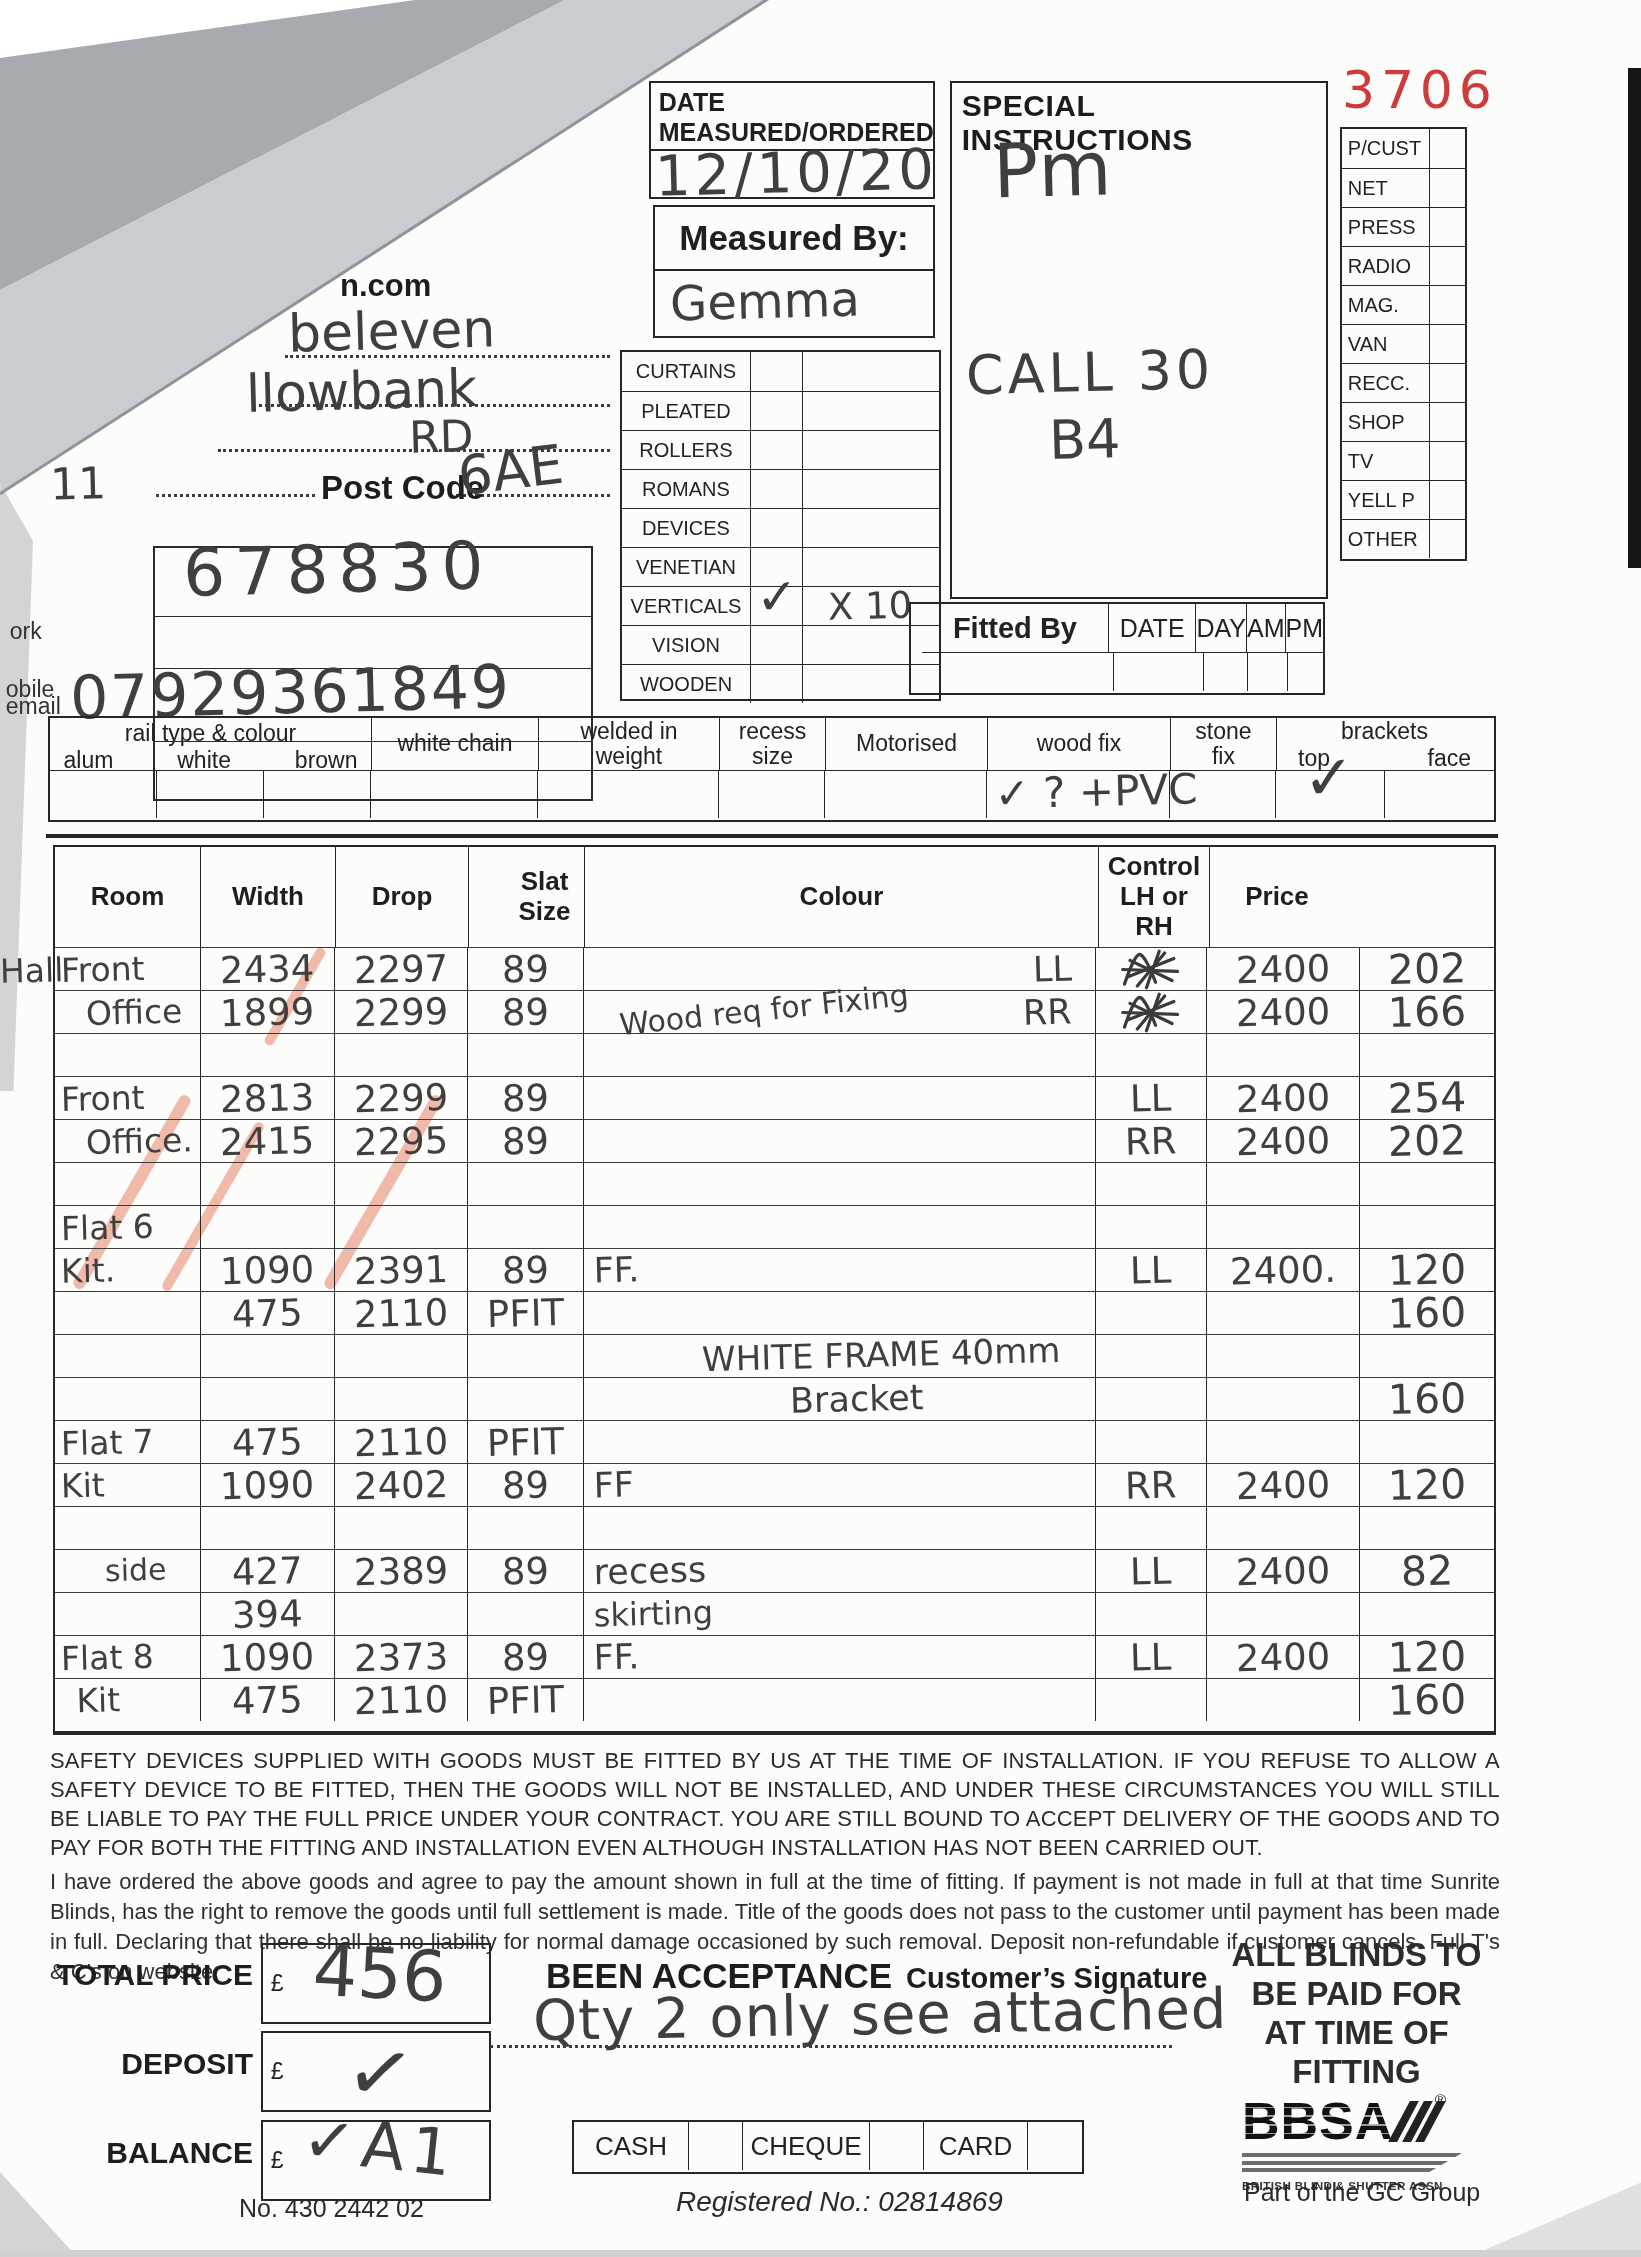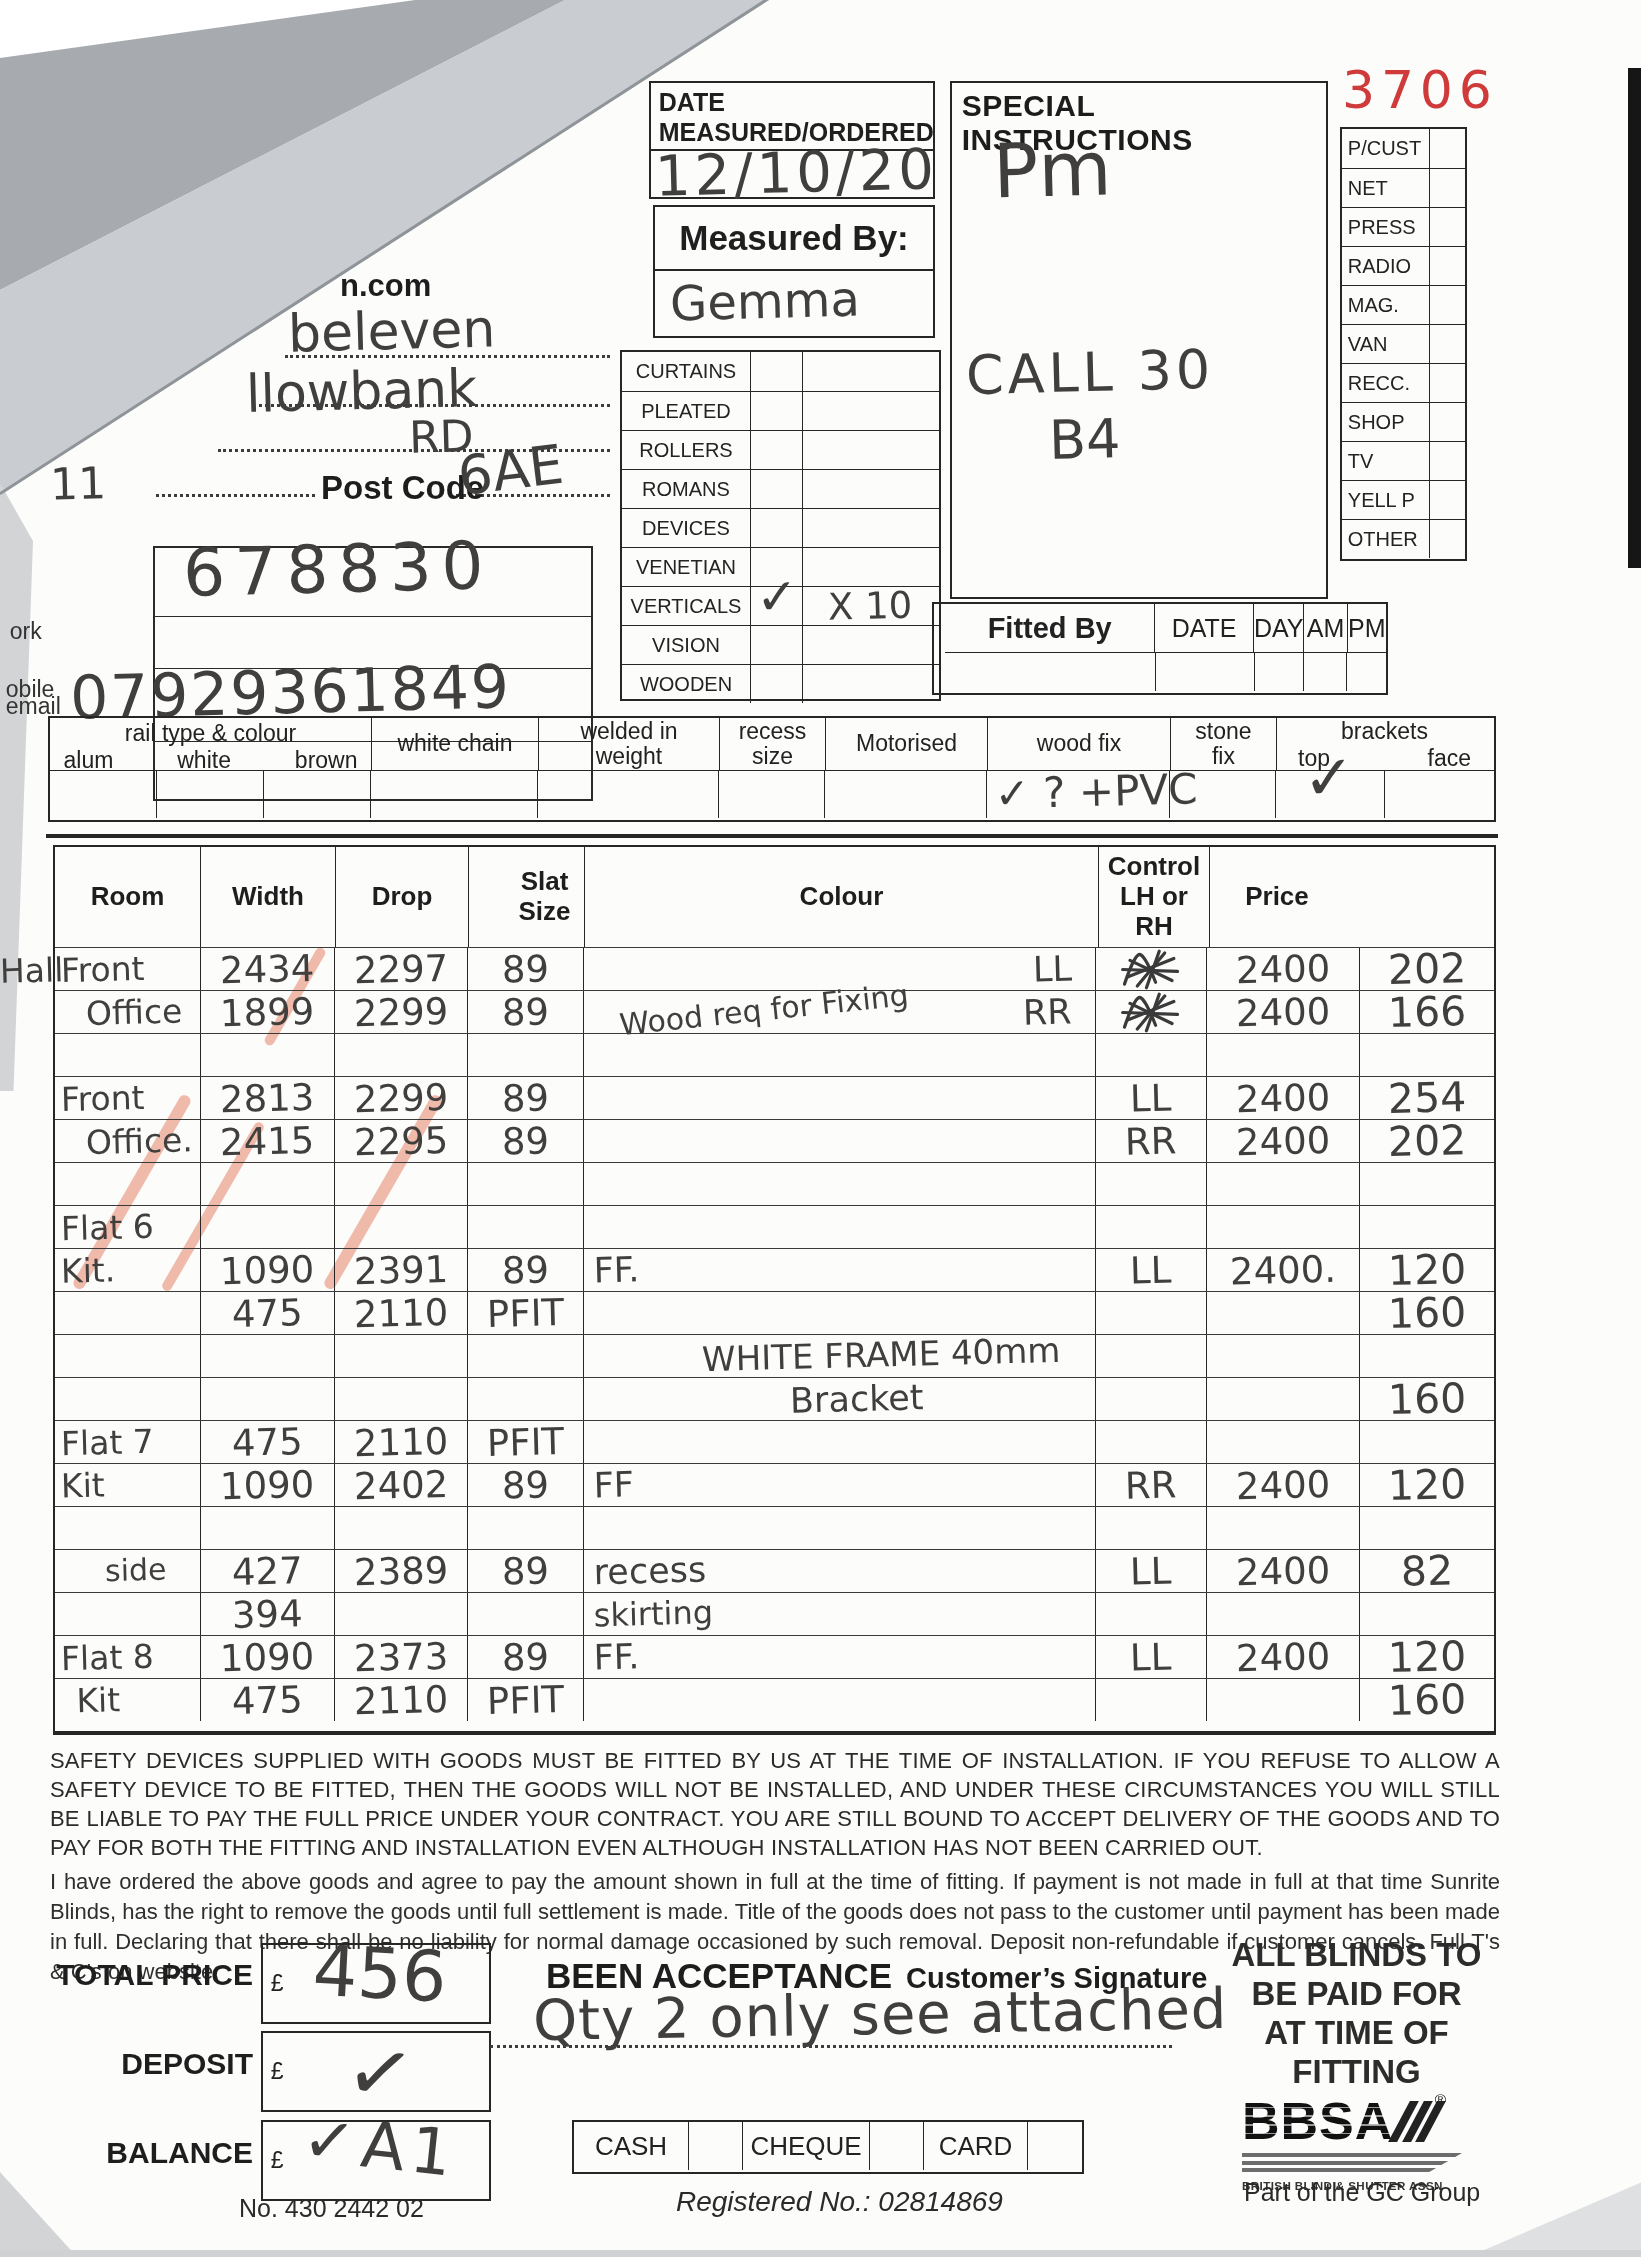--- a/index.html
+++ b/index.html
@@ -210,21 +210,21 @@
       <div class="trow" style="height:39px;border-top:1.9px solid #262626;">
         <div class="tcell" style="width:87px;justify-content:flex-start;padding-left:5.8px;font-size:20px;color:#232323;">YELL P</div>
         <div class="tcell bl" style="flex:1;"></div>
       </div>
       <div class="trow" style="height:39px;border-top:1.9px solid #262626;">
         <div class="tcell" style="width:87px;justify-content:flex-start;padding-left:5.8px;font-size:20px;color:#232323;">OTHER</div>
         <div class="tcell bl" style="flex:1;"></div>
       </div>
     </div>
 
-  <div class="tbl" id="fitted-table" style="left:932px;top:602px;width:456px;height:93px;padding-left:11px;">
+  <div class="tbl" id="fitted-table" style="left:909px;top:602px;width:416px;height:93px;padding-left:11px;">
       <div class="trow" style="height:48px;">
         <div class="tcell" style="width:234px;font-size:29px;font-weight:bold;color:#222;">Fitted By</div>
         <div class="tcell bl" style="width:110px;font-size:25px;color:#222;">DATE</div>
         <div class="tcell bl" style="width:54px;font-size:25px;color:#222;">DAY</div>
         <div class="tcell bl" style="width:48px;font-size:25px;color:#222;">AM</div>
         <div class="tcell bl" style="width:44px;font-size:25px;color:#222;">PM</div>
       </div>
       <div class="trow" style="height:39px;border-top:1.9px solid #262626;">
         <div class="tcell" style="width:234px;"></div>
         <div class="tcell bl" style="width:110px;"></div>

